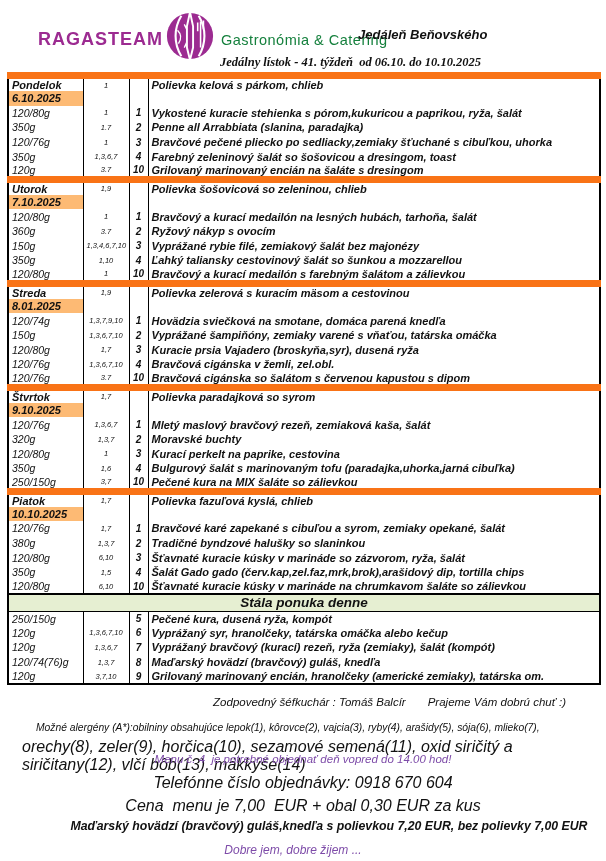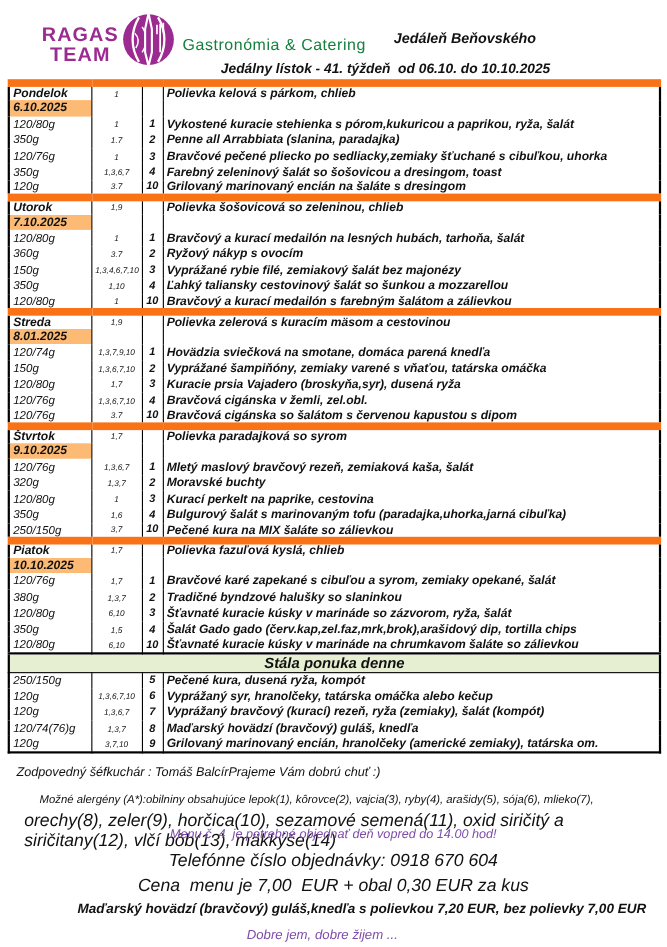--- a/index.html
+++ b/index.html
@@ -8,40 +8,40 @@
     position:relative;
     background:#ffffff;
     font-family:"Liberation Sans", sans-serif;
     color:#111;
     overflow:hidden;
   }
   [data-bind]{ white-space:pre-wrap; }
 
   
   .brand-block{ position:absolute; left:38px; top:13px; display:flex; align-items:center; }
-  .brand-text{ display:flex; flex-direction:column; align-items:center; font-weight:bold; font-size:18px; line-height:0.95; letter-spacing:1px; color:#9C2B91; }
+  .brand-text{ display:flex; flex-direction:row; align-items:center; font-weight:bold; font-size:18px; line-height:0.95; letter-spacing:1px; color:#9C2B91; }
   .brand-icon{ margin-left:2px; margin-top:-4px; }
   .brand-subtitle{ margin-left:6px; font-size:14.5px; color:#15803d; letter-spacing:0.5px; }
   .canteen{ position:absolute; left:358px; top:27px; font-size:13px; font-weight:bold; font-style:italic; }
-  .doc-title{ position:absolute; top:55px; left:0; width:606px; text-align:center; padding-left:95px; font-size:12.5px; font-weight:bold; font-style:italic; }
+  .doc-title{ position:absolute; top:55px; left:0; width:606px; text-align:center; padding-left:95px; font-size:12.5px; font-weight:bold; font-style:italic;font-family:Liberation Serif, serif; }
 
   
   table.menu{ position:absolute; left:7px; top:72px; width:592px; border-collapse:collapse; table-layout:fixed; border:2px solid #000; }
   table.menu td{ height:14.58px; padding:0 3px; font-style:italic; vertical-align:middle; overflow:hidden; white-space:nowrap; }
   td.c-weight{ width:75px; border-right:1px solid #000; font-size:10.5px; }
   td.c-allerg{ width:46px; border-right:1px solid #000; font-size:7.5px; text-align:center; }
   td.c-num{ width:19px; border-right:1px solid #000; font-size:10px; font-weight:bold; text-align:center; padding:0 1px; }
   td.c-desc{ width:452px; font-size:11px; font-weight:bold; }
   td.day-name{ font-size:11px; font-weight:bold; }
   tr.day-top td{ border-top:7px solid #f97316; }
   td.date-cell{ background:#fdba74; font-size:11px; font-weight:bold; }
   tr.band td{ border-top:2px solid #000; border-bottom:1px solid #000; background:#E6EFD2; text-align:center; font-size:13.5px; font-weight:bold; font-style:italic; height:17px;margin-left:40px; }
 
   
-  .chef-line{ position:absolute; top:696px; left:15px; right:40px; display:flex; justify-content:flex-start; font-size:11.5px; font-style:italic; }
+  .chef-line{ position:absolute; top:696px; left:15px; right:40px; display:flex; justify-content:flex-end; font-size:11.5px; font-style:italic;gap:22px; }
   .allergens-1{ position:absolute; top:722px; left:12px; font-size:10.3px; font-style:italic;margin-left:24px; }
   .allergens-2{ position:absolute; top:738px; left:22px; font-size:16px; font-style:italic; }
   .menu4-note{ position:absolute; top:753px; left:0; width:606px; text-align:center; font-size:11.5px; font-style:italic; color:#7D4BA8; }
   .phone-line{ position:absolute; top:774px; left:0; width:606px; text-align:center; font-size:16px; font-style:italic; }
   .price-line{ position:absolute; top:797px; left:0; width:606px; text-align:center; font-size:16px; font-style:italic; }
   .goulash-line{ position:absolute; top:819px; left:0; width:606px; text-align:center; font-size:12.3px; font-weight:bold; font-style:italic;margin-left:26px; }
   .slogan-line{ position:absolute; top:843px; left:0; width:586px; text-align:center; font-size:12px; font-style:italic; color:#7D4BA8; }
 </style>
 </head>
 <body>

